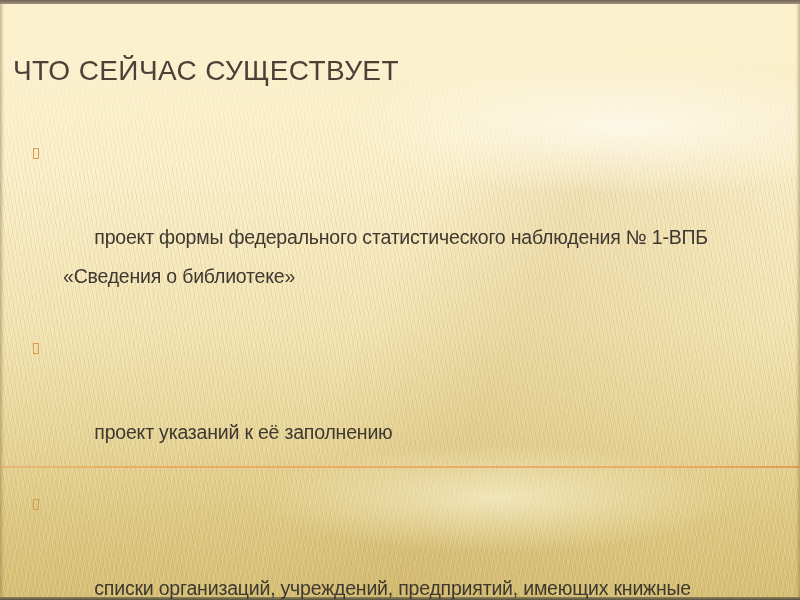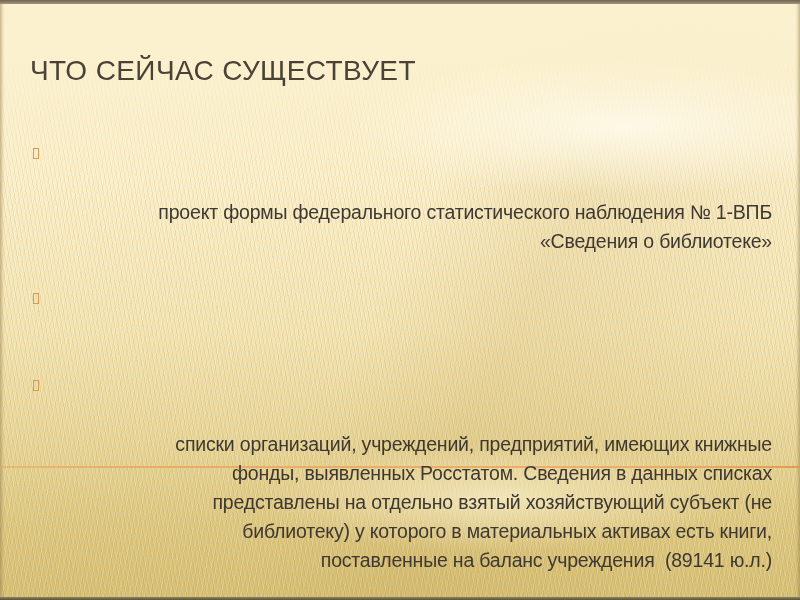--- a/index.html
+++ b/index.html
@@ -53,36 +53,35 @@
     position: absolute; left: 0; bottom: 0; width: 800px; height: 3px;
     background: linear-gradient(180deg, #8a815f 0%, #6d674b 60%, #565139 100%);
   }
   .h-rule {
     position: absolute; left: 0; top: 466px; width: 800px; height: 2px;
     background: linear-gradient(90deg,
       rgba(235,167,94,0.55) 0%, rgba(235,167,94,0.9) 20%,
       rgba(237,173,100,0.95) 80%, rgba(224,152,76,0.9) 100%);
   }
   .title {
-    position: absolute; left: 30px; top: 54px; width: 730px;
+    position: absolute; left: 13px; top: 54px; width: 730px;
     font-size: 28px; line-height: 34px; font-weight: 400;
     letter-spacing: 0.4px; color: #4a4237;
     white-space: nowrap;
   }
   .content {
     position: absolute; left: 30px; top: 140px; width: 742px;
     list-style: none; margin: 0; padding: 0;
     color: #3e3831;
   }
   .content li {
     position: relative;
     margin: 0; padding: 0 0 0 33px;
-    font-size: 19.5px; line-height: 29px; letter-spacing: -0.2px;
+    font-size: 19.5px; line-height: 39px; letter-spacing: -0.2px;
     white-space: pre-wrap;
-    text-align: right;
   }
   .bullet-marker {
     position: absolute; left: 3px; top: 8px;
     width: 6px; height: 11px;
     border: 1.5px solid #d79b51;
     background: transparent;
     box-sizing: border-box;
   }
   .bullet-text { white-space: pre-wrap; }
 </style>
@@ -106,20 +105,21 @@
   <div class="title">ЧТО СЕЙЧАС СУЩЕСТВУЕТ</div>
 
   <ul class="content">
     <li>
       <span class="bullet-marker"></span>
       <span class="bullet-text">проект формы федерального статистического наблюдения № 1-ВПБ
 «Сведения о библиотеке»</span>
     </li>
     <li>
       <span class="bullet-marker"></span>
+      <span class="bullet-text">проект указаний к её заполнению</span>
     </li>
     <li>
       <span class="bullet-marker"></span>
       <span class="bullet-text">списки организаций, учреждений, предприятий, имеющих книжные
 фонды, выявленных Росстатом. Сведения в данных списках
 представлены на отдельно взятый хозяйствующий субъект (не
 библиотеку) у которого в материальных активах есть книги,
 поставленные на баланс учреждения  (89141 ю.л.)</span>
     </li>
 

